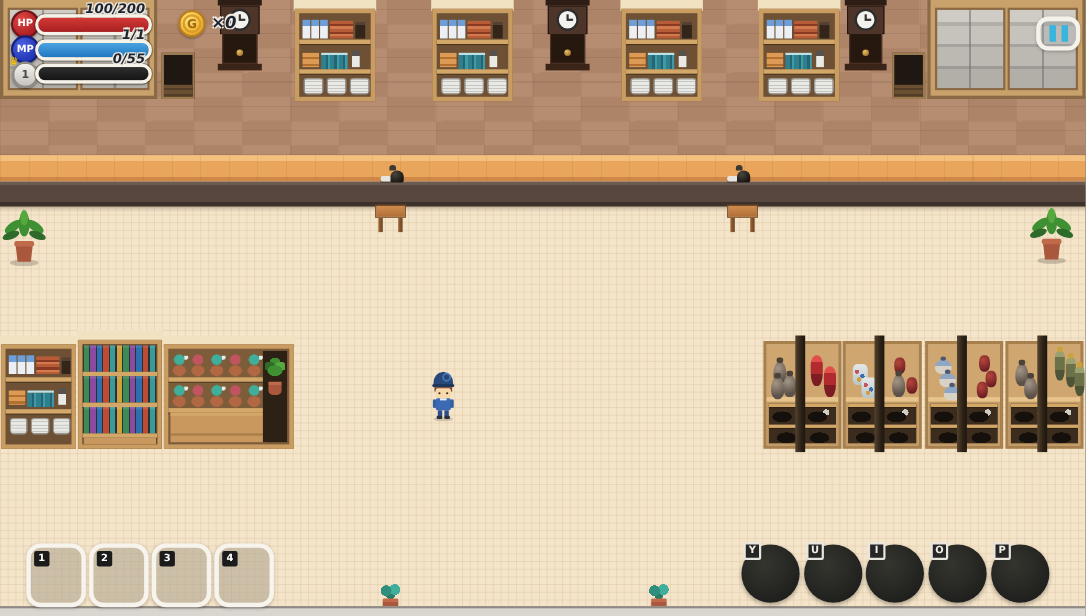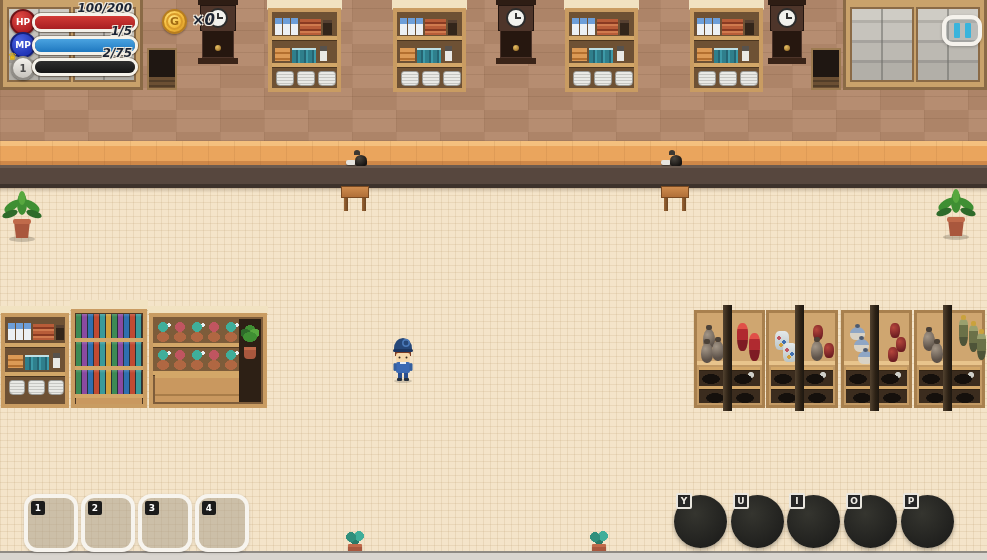--- a/index.html
+++ b/index.html
@@ -542,30 +542,30 @@
       <div class="fill fill-hp"></div>
     </div>
   <div class="stat-value sv-hp hud-text">100/200</div>
 
   <div class="badge bdg-mp">
       <span>MP</span>
     </div>
   <div class="statbar sb-mp">
       <div class="fill fill-mp"></div>
     </div>
-  <div class="stat-value sv-mp hud-text">1/5</div>
+  <div class="stat-value sv-mp hud-text">1/1</div>
 
   <div class="badge bdg-lv">
     <span class="crown">♛</span>
     <span>1</span>
   </div>
   <div class="statbar sb-lv">
       <div class="fill fill-lv"></div>
     </div>
-  <div class="stat-value sv-lv hud-text">2/75</div>
+  <div class="stat-value sv-lv hud-text">0/55</div>
 
   <div class="coin">
       <span class="coin-sym">G</span>
     </div>
   <div class="coin-count hud-text">×0</div>
 
   <div class="pause-btn">
     <span class="pause-bar"></span>
     <span class="pause-bar"></span>
   </div>

